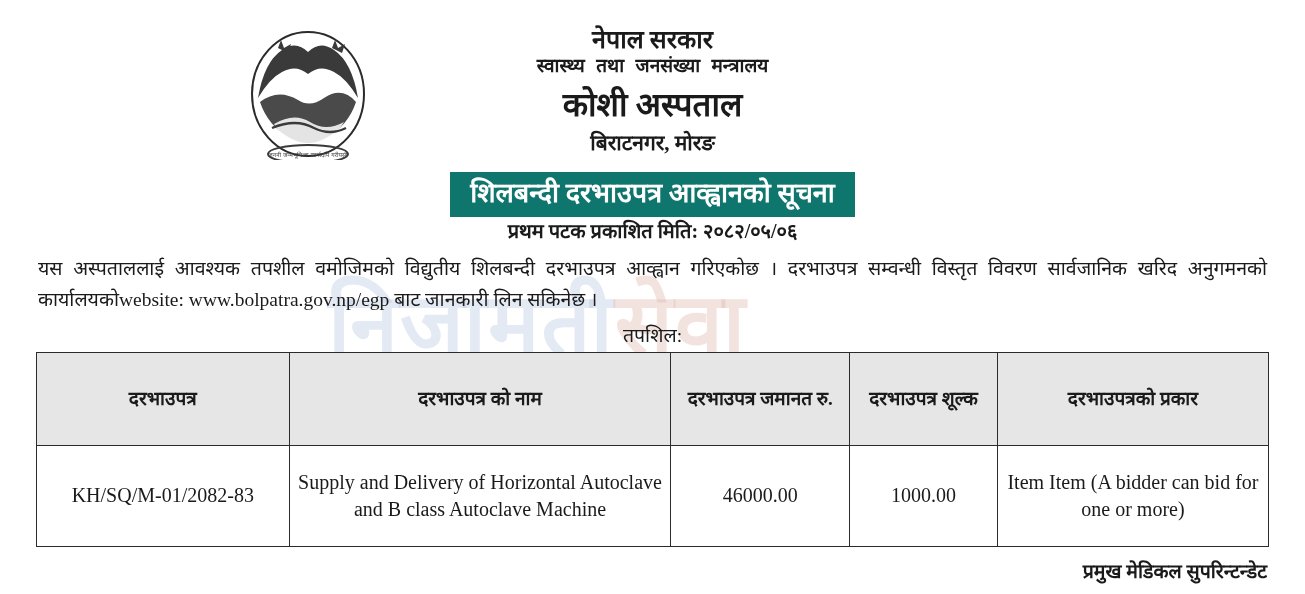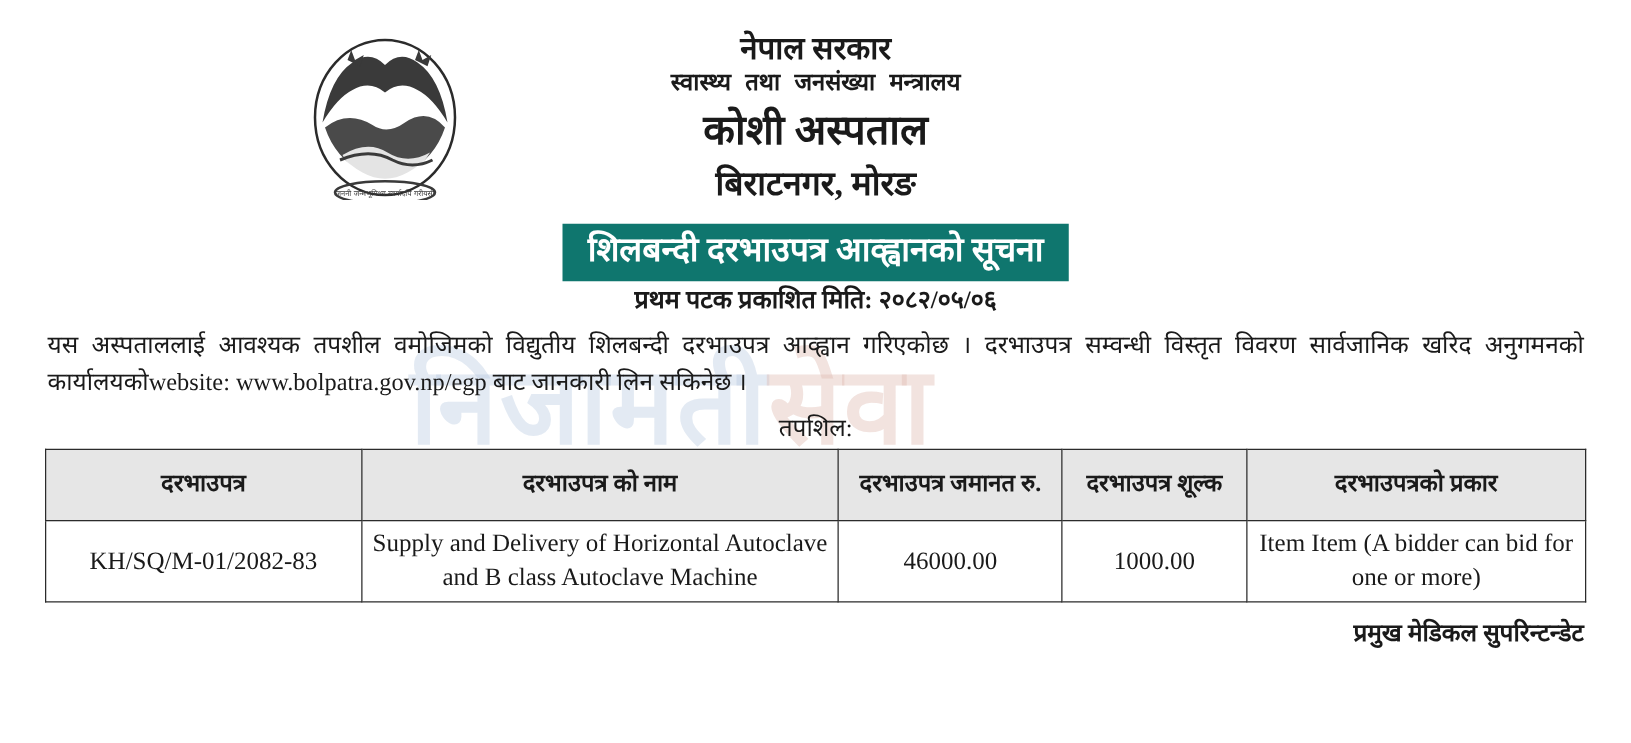--- a/index.html
+++ b/index.html
@@ -69,21 +69,21 @@
     line-height: 1.35;
     font-family: Liberation Mono, monospace;
   }
   .org-line3 {
     font-size: 33px;
     font-weight: bold;
     line-height: 1.35;
     margin-top: 2px;
   }
   .org-line4 {
-    font-size: 27px;
+    font-size: 21px;
     font-weight: bold;
     line-height: 1.4;
     margin-top: 2px;
   }
   .notice-title-wrap {
     text-align: center;
     margin-top: 12px;
   }
   .notice-title {
     display: inline-block;
@@ -116,21 +116,21 @@
     width: 100%;
     border-collapse: collapse;
     table-layout: fixed;
     border: 1px solid #2b2b2b;
   }
   table.tender th,
   table.tender td {
     border: 1px solid #2b2b2b;
     text-align: center;
     vertical-align: middle;
-    padding: 0 6px;
+    padding: 18px 6px;
   }
   table.tender thead th {
     background: #e6e6e6;
     font-size: 19px;
     font-weight: bold;
     height: 56px;
     line-height: 1.25;
   }
   table.tender tbody td {
     font-size: 20px;

